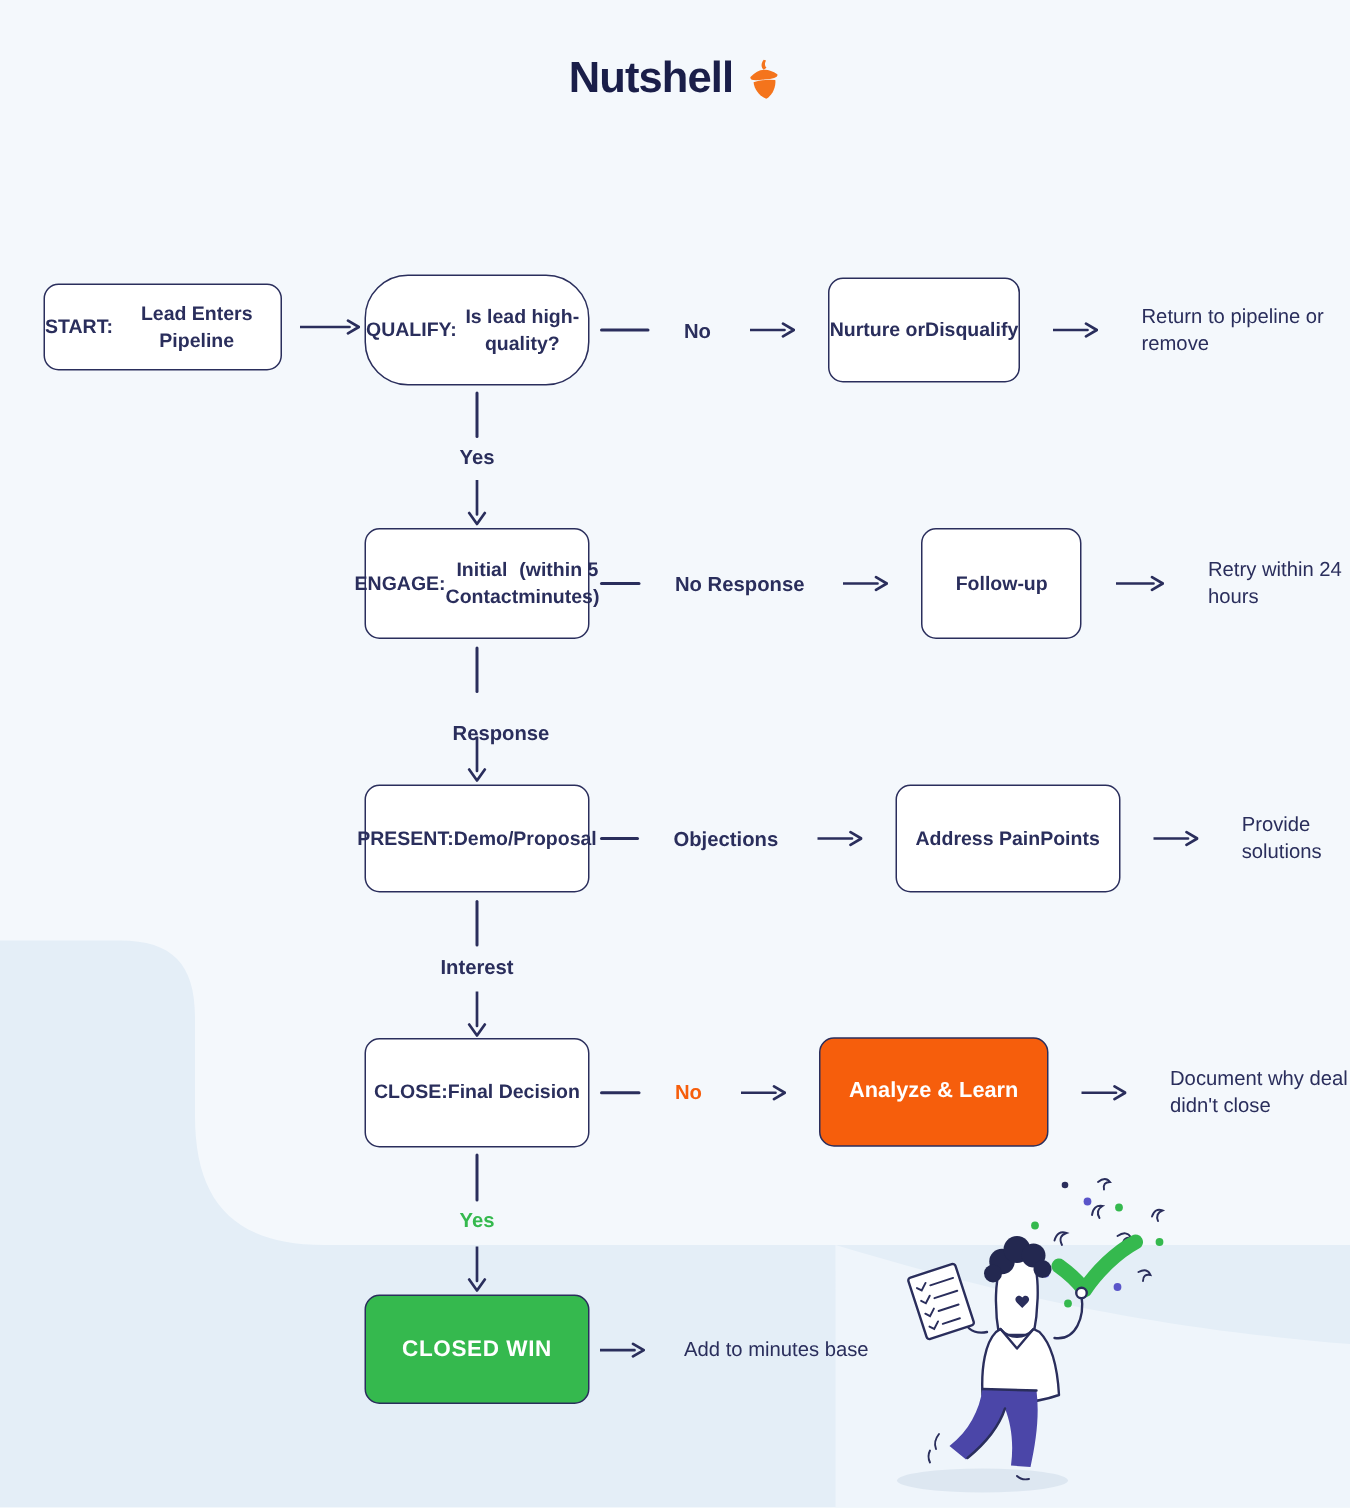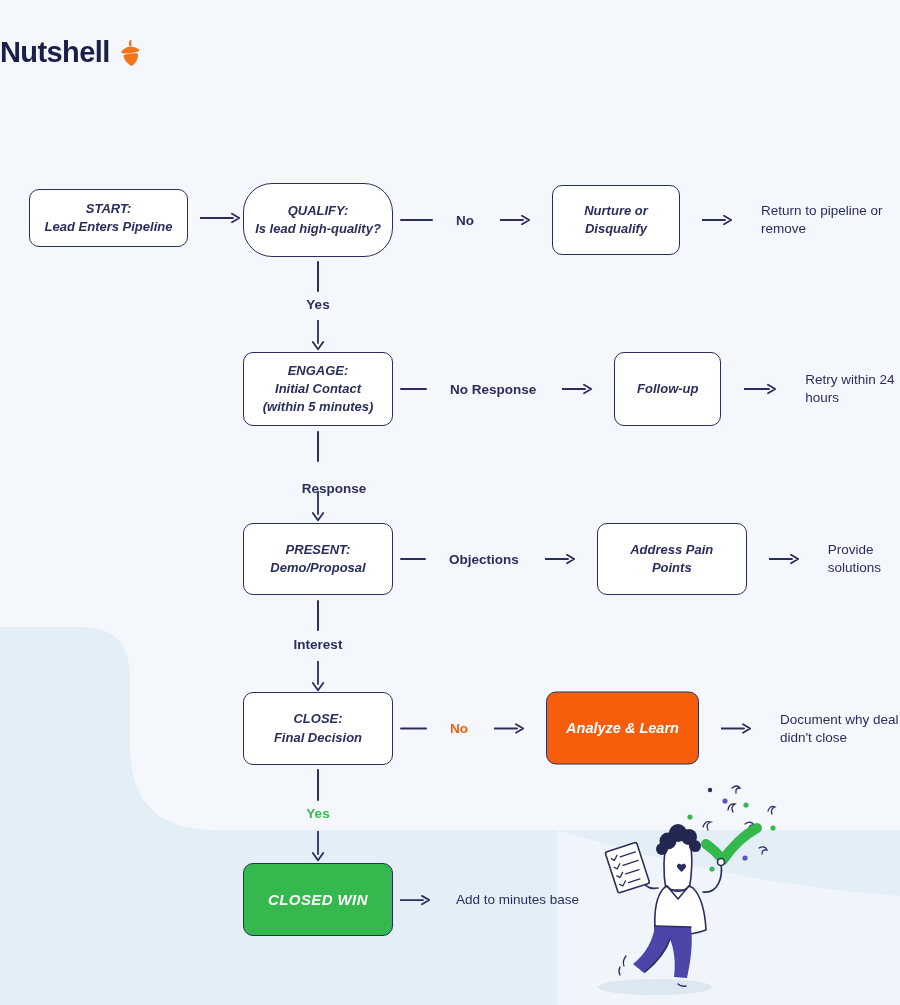--- a/index.html
+++ b/index.html
@@ -2,28 +2,28 @@
 <html style="--bg: #f4f8fc; --band: #e4eef7; --wave: #eff5fb; --navy: #2a2e5c; --ink: #1a1e49; --orange: #f65e0c; --orange2: #f4741c; --green: #35b94e;"><head>
 <meta charset="utf-8">
 <style>
   html,body{margin:0;padding:0;}
   .stage{position:relative;width:900px;height:1005px;background:var(--bg);overflow:hidden;
          font-family:"Liberation Sans",sans-serif;color:var(--navy);}
   .bg-svg{position:absolute;left:0;top:0;z-index:0;}
   .bg-band{fill:var(--band);} .bg-wave{fill:var(--wave);}
   .layer{position:absolute;inset:0;z-index:1;}
 
-  .logo-row{position:absolute;top:36px;left:0;right:0;display:flex;align-items:center;gap:9px;}
+  .logo-row{position:absolute;top:36px;left:0;right:0;display:flex;justify-content:center;align-items:center;gap:9px;}
   .logo-text{font-size:29px;font-weight:800;letter-spacing:-0.6px;color:var(--ink);}
   .title{position:absolute;top:82px;left:0;right:0;text-align:center;
          font-family:"DejaVu Serif",serif;font-weight:700;font-size:30px;color:var(--ink);}
 
   .fbox{background:#fff;border:1.7px solid var(--navy);border-radius:10px;
-        display:flex;flex-direction:column;justify-content:center;align-items:center;text-align:center;
-        font-size:13px;font-weight:600;line-height:1.4;box-sizing:border-box;flex:none;font-style:italic;}
+        display:flex;flex-direction:row;justify-content:center;align-items:center;text-align:center;
+        font-size:13px;font-weight:600;line-height:1.4;box-sizing:border-box;flex:none;}
   .abs{position:absolute;}
   .fbox.orange{background:var(--orange);color:#fff;font-size:14.5px;font-weight:700;}
   .fbox.green{background:var(--green);color:#fff;font-size:15px;font-weight:700;letter-spacing:0.4px;}
 
   .branch{position:absolute;display:flex;align-items:center;transform:translateY(-50%);gap:15px;}
   .seg{height:2px;background:var(--navy);border-radius:1px;flex:none;}
   .blabel{font-size:13.5px;font-weight:600;margin:0 8px;white-space:nowrap;}
   .blabel.orange{color:var(--orange);}
   .arrow{flex:none;margin:0 3px;}
   .arrow path,.varrow path{stroke:var(--navy);stroke-width:1.8;fill:none;stroke-linecap:round;stroke-linejoin:round;}

